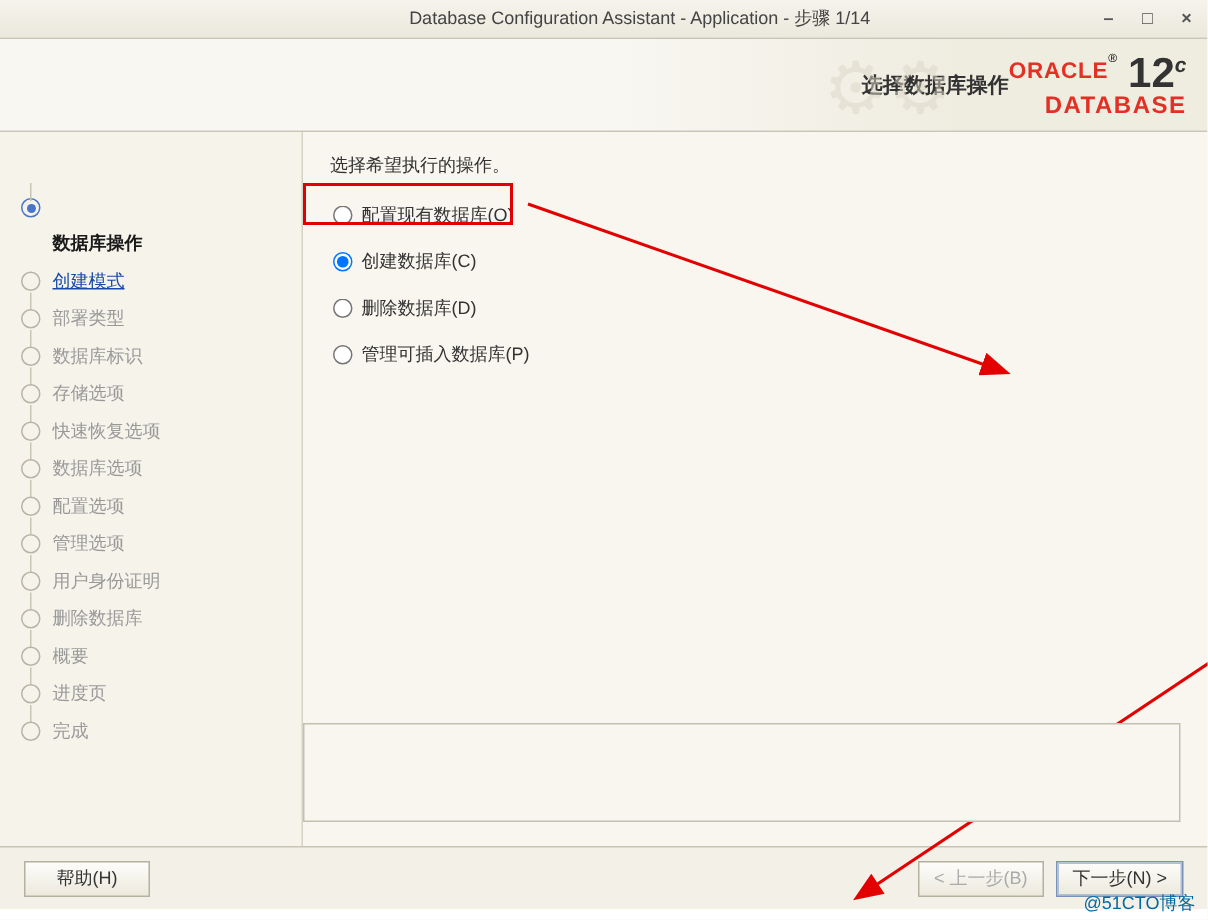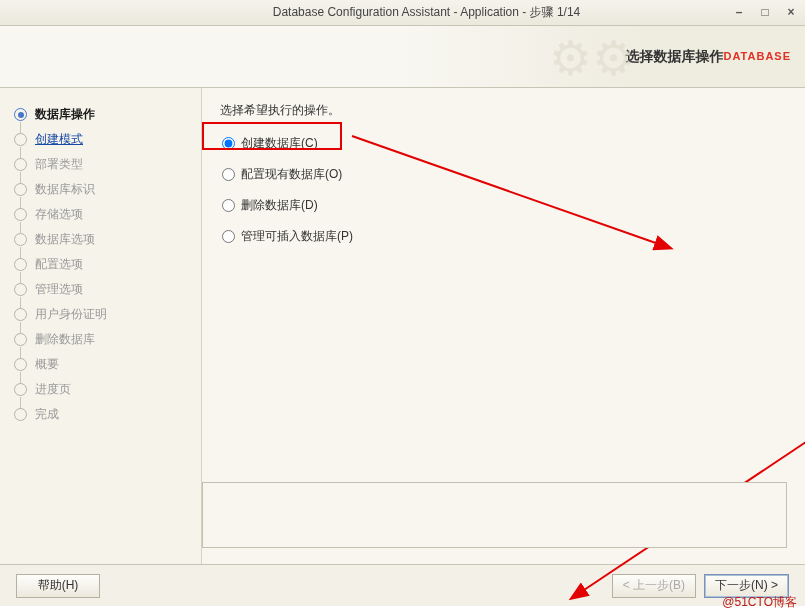--- a/index.html
+++ b/index.html
@@ -57,21 +57,21 @@
     .oracle-logo {
       text-align: right;
       line-height: 1;
     }
     .oracle-brand {
       color: #e33025; font-weight: bold; font-size: 15px; letter-spacing: 0.5px;
     }
     .oracle-reg { font-size: 8px; vertical-align: top; }
     .oracle-12 { font-size: 28px; color: #333; font-weight: bold; display:inline-block; vertical-align:middle; margin-left: 4px;}
     .oracle-12 sup { font-size: 14px; font-style: italic; }
-    .oracle-db { color:#e33025; font-size:11px; letter-spacing:1px; font-weight:bold;}
+    .oracle-db { color:#e33025; font-size:16px; letter-spacing:1px; font-weight:bold;}
     .content {
       display: flex;
       height: 476px;
       background: #f8f6ef;
     }
     .sidebar {
       width: 202px;
       background: #f5f3ea;
       border-right: 1px solid #d6d2c4;
       padding: 14px 0 0 0;
@@ -87,21 +87,21 @@
     .step .bullet {
       width: 13px; height: 13px; border-radius: 50%;
       border: 1px solid #b8b4a4;
       background: #f5f3ea;
       margin-right: 8px;
       flex-shrink: 0;
       display:flex;align-items:center;justify-content:center;
     }
     .step.active .bullet { border-color:#4877c9; }
     .step.active .bullet::after { content:''; width:6px;height:6px;border-radius:50%;background:#4877c9;}
-    .step.active .label { color:#1a1a1a; font-weight: bold; }
+    .step.active .label { color:#1a1a1a; font-weight: bold; margin-top: 48px; }
     .step.link .label { color:#1a4aa8; text-decoration: underline; }
     .step .label { }
     .step-line {
       position:absolute; left:20px; top:20px; width:1px; height:12px; background:#c9c5b5;
     }
     .step:last-child .step-line{display:none;}
     .main {
       flex: 1;
       padding: 14px 18px;
       position: relative;
@@ -150,21 +150,21 @@
       background:linear-gradient(to bottom,#fdfdfb,#ece9dc);
       color:#333;
       font-size:12px;
       cursor:pointer;
       display:inline-flex;align-items:center;justify-content:center;
     }
     .btn.primary { border:1px solid #7a92b8; box-shadow:0 0 0 1px #aebfd8 inset;}
     .btn.disabled { color:#aaa; cursor:default;}
     .watermark {
       position:absolute; right:8px; bottom:2px;
-      color:#b91c1c; font-size:12px;
+      color:#0369a1; font-size:12px;
       font-family: Arial, sans-serif;
     }
     .gear-bg {
       position:absolute; right:170px; top:4px;
       color:#dcd8c8; font-size:48px; opacity:0.5;
       pointer-events:none;
     }
   </style>
 </head>
 <body>
@@ -175,20 +175,24 @@
     <span class="tbc">–</span>
     <span class="tbc">□</span>
     <span class="tbc">×</span>
   </div>
 </div>
 
 <div class="header">
   <span class="header-title">选择数据库操作</span>
   <span class="gear-bg">⚙⚙</span>
   <div class="oracle-logo">
+    <div>
+      <span class="oracle-brand">ORACLE</span><span class="oracle-reg">®</span>
+      <span class="oracle-12"><span>12</span><sup>c</sup></span>
+    </div>
     <div class="oracle-db">DATABASE</div>
   </div>
 </div>
 
 <div class="content">
   <div class="sidebar" id="sidebar">
       <div class="step active">
         <span class="bullet"></span>
         <span class="label">数据库操作</span>
         <span class="step-line"></span>
@@ -204,20 +208,25 @@
         <span class="step-line"></span>
       </div>
       <div class="step ">
         <span class="bullet"></span>
         <span class="label">数据库标识</span>
         <span class="step-line"></span>
       </div>
       <div class="step ">
         <span class="bullet"></span>
         <span class="label">存储选项</span>
+        <span class="step-line"></span>
+      </div>
+      <div class="step ">
+        <span class="bullet"></span>
+        <span class="label">快速恢复选项</span>
         <span class="step-line"></span>
       </div>
       <div class="step ">
         <span class="bullet"></span>
         <span class="label">数据库选项</span>
         <span class="step-line"></span>
       </div>
       <div class="step ">
         <span class="bullet"></span>
         <span class="label">配置选项</span>
@@ -251,26 +260,26 @@
       <div class="step ">
         <span class="bullet"></span>
         <span class="label">完成</span>
       </div>
     </div>
 
   <div class="main">
     <div class="instruction">选择希望执行的操作。</div>
     <div class="options" id="options">
         <label class="radio-row">
+          <input type="radio" name="dbop" style="">
+          <span>配置现有数据库(O)</span>
+        </label>
+        <label class="radio-row">
           <input type="radio" name="dbop" checked="" style="">
           <span>创建数据库(C)</span>
-        </label>
-        <label class="radio-row">
-          <input type="radio" name="dbop" style="">
-          <span>配置现有数据库(O)</span>
         </label>
         <label class="radio-row">
           <input type="radio" name="dbop" style="">
           <span>删除数据库(D)</span>
         </label>
         <label class="radio-row">
           <input type="radio" name="dbop" style="">
           <span>管理可插入数据库(P)</span>
         </label>
       </div>

